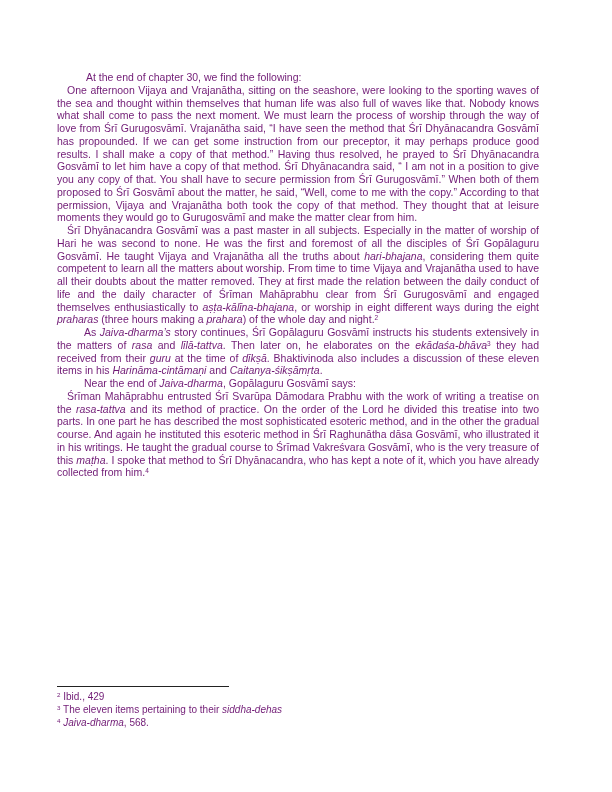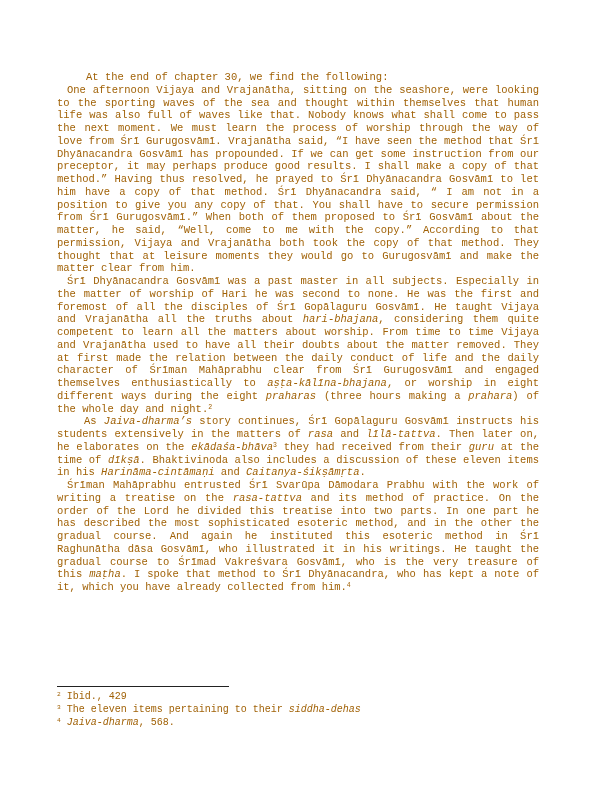--- a/index.html
+++ b/index.html
@@ -6,22 +6,22 @@
     margin: 0;
     padding: 0;
     background: #ffffff;
   }
   .page {
     position: relative;
     width: 612px;
     height: 792px;
     background: #ffffff;
     overflow: hidden;
-    font-family: Liberation Mono, monospace;
-    color: #a16207;
+    font-family: Liberation Sans, sans-serif;
+    color: #701a75;
   }
   .content {
     position: absolute;
     left: 57px;
     top: 71px;
     width: 482px;
     font-size: 10.5px;
     line-height: 12.75px;
     text-align: justify;
   }
@@ -76,20 +76,21 @@
   <div class="content">
 
     <p class="intro">At the end of chapter 30, we find the following:</p>
 
     <blockquote class="quote">One afternoon Vijaya and Vrajanātha, sitting on the seashore, were looking to the sporting waves of the sea and thought within themselves that human life was also full of waves like that. Nobody knows what shall come to pass the next moment. We must learn the process of worship through the way of love from Śrī Gurugosvāmī. Vrajanātha said, “I have seen the method that Śrī Dhyānacandra Gosvāmī has propounded. If we can get some instruction from our preceptor, it may perhaps produce good results. I shall make a copy of that method.” Having thus resolved, he prayed to Śrī Dhyānacandra Gosvāmī to let him have a copy of that method.  Śrī Dhyānacandra said, “ I am not in a position to give you any copy of that. You shall have to secure permission from Śrī Gurugosvāmī.” When both of them proposed to Śrī Gosvāmī about the matter, he said, “Well, come to me with the copy.” According to that permission, Vijaya and Vrajanātha both took the copy of that method. They thought that at leisure moments they would go to Gurugosvāmī and make the matter clear from him.</blockquote>
 
     <blockquote class="quote">Śrī Dhyānacandra Gosvāmī was a past master in all subjects. Especially in the matter of worship of Hari he was second to none. He was the first and foremost of all the disciples of Śrī Gopālaguru Gosvāmī. He taught Vijaya and Vrajanātha all the truths about <i>hari-bhajana</i>, considering them quite competent to learn all the matters about worship. From time to time Vijaya and Vrajanātha used to have all their doubts about the matter removed. They at first made the relation between the daily conduct of life and the daily character of Śrīman Mahāprabhu clear from Śrī Gurugosvāmī and engaged themselves enthusiastically to <i>aṣṭa-kālīna-bhajana</i>, or worship in eight different ways during the eight <i>praharas</i> (three hours making a <i>prahara</i>) of the whole day and night.<sup>2</sup></blockquote>
 
     <p class="body-para indent">As <i>Jaiva-dharma’s</i> story continues, Śrī Gopālaguru Gosvāmī instructs his students extensively in the matters of <i>rasa</i> and <i>līlā-tattva</i>. Then later on, he elaborates on the <i>ekādaśa-bhāva</i><sup>3</sup> they had received from their <i>guru</i> at the time of <i>dīkṣā</i>. Bhaktivinoda also includes a discussion of these eleven items in his <i>Harināma-cintāmaṇi</i> and <i>Caitanya-śikṣāmṛta</i>.</p>
 
+    <p class="body-para indent">Near the end of <i>Jaiva-dharma</i>, Gopālaguru Gosvāmī says:</p>
 
     <blockquote class="quote">Śrīman Mahāprabhu entrusted Śrī Svarūpa Dāmodara Prabhu with the work of writing a treatise on the <i>rasa-tattva</i> and its method of practice. On the order of the Lord he divided this treatise into two parts. In one part he has described the most sophisticated esoteric method, and in the other the gradual course. And again he instituted this esoteric method in Śrī Raghunātha dāsa Gosvāmī, who illustrated it in his writings. He taught the gradual course to Śrīmad Vakreśvara Gosvāmī, who is the very treasure of this <i>maṭha</i>. I spoke that method to Śrī Dhyānacandra, who has kept a note of it, which you have already collected from him.<sup>4</sup></blockquote>
 
   </div>
 
   <div class="footnote-area">
     <div class="fn-rule"></div>
     <p class="footnote"><sup>2</sup> Ibid., 429</p>
     <p class="footnote"><sup>3</sup> The eleven items pertaining to their <i>siddha-dehas</i></p>
     <p class="footnote"><sup>4</sup> <i>Jaiva-dharma</i>, 568.</p>

